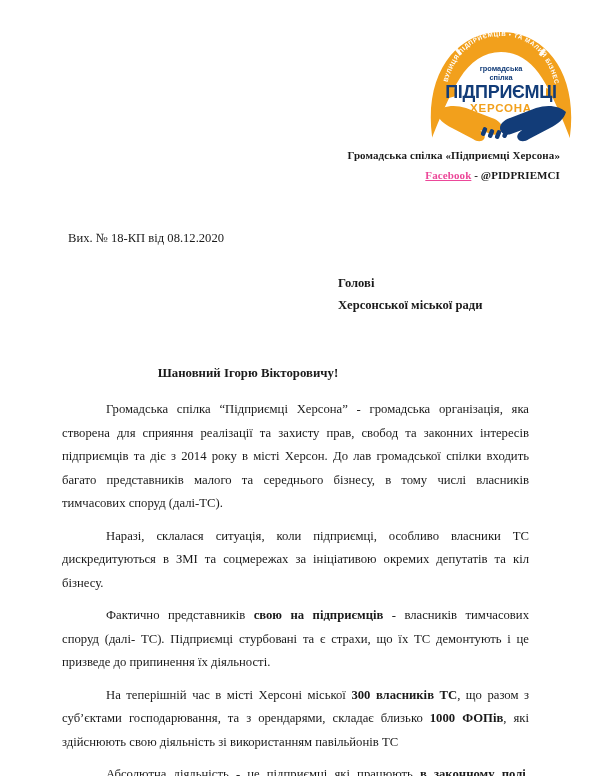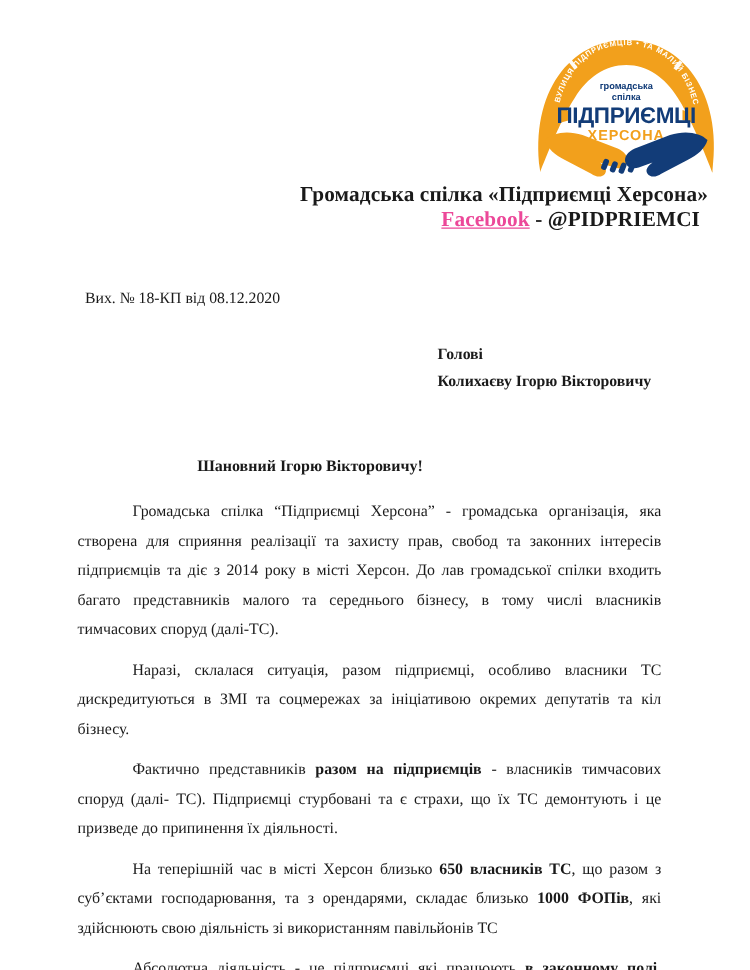--- a/index.html
+++ b/index.html
@@ -35,21 +35,21 @@
   .logo-svg { display: block; }
 
   
   .org-info {
     position: absolute;
     top: 146px;
     left: 240px;
     width: 320px;
     text-align: right;
     font-weight: bold;
-    font-size: 17px;
+    font-size: 11px;
     line-height: 19.5px;
     letter-spacing: 0.1px;
   }
   .org-info div { white-space: nowrap; }
   .fb-link {
     text-decoration: underline;
     color: #ec4899;
   }
 
   
@@ -62,21 +62,20 @@
   }
 
   
   .addressee {
     position: absolute;
     top: 272px;
     left: 338px;
     font-weight: bold;
     font-size: 12.6px;
     line-height: 22px;
-    margin-left: 12px;
   }
   .addressee div { white-space: nowrap; }
 
   
   .salutation {
     position: absolute;
     top: 366px;
     left: 0;
     width: 496px;
     text-align: center;
@@ -159,26 +158,26 @@
 
   <div class="org-info">
     <div>Громадська спілка «Підприємці Херсона»</div>
     <div><a href="#" class="fb-link">Facebook</a><span> - </span><span>@PIDPRIEMCI</span></div>
   </div>
 
   <div class="outgoing">Вих. № 18-КП від 08.12.2020</div>
 
   <div class="addressee">
     <div>Голові</div>
-    <div>Колихаєву Ігорю Вікторовичу</div>
+    <div>Херсонської міської ради</div>
   </div>
 
   <div class="salutation">Шановний Ігорю Вікторовичу!</div>
 
   <div class="body-text">
     <p>Громадська спілка “Підприємці Херсона” - громадська організація, яка створена для сприяння реалізації та захисту прав, свобод та законних інтересів підприємців та діє з 2014 року в місті Херсон. До лав громадської спілки входить багато представників малого та середнього бізнесу, в тому числі власників тимчасових споруд (далі-ТС).</p>
-    <p>Наразі, склалася ситуація, разом підприємці, особливо власники ТС дискредитуються в ЗМІ та соцмережах за ініціативою окремих депутатів та кіл бізнесу.</p>
-    <p><span>Фактично представників </span><span class="b">разом на підприємців</span><span> - власників тимчасових споруд (далі- ТС). Підприємці стурбовані та є страхи, що їх ТС демонтують і це призведе до припинення їх діяльності.</span></p>
-    <p><span>На теперішній час в місті Херсон близько </span><span class="b">650 власників ТС</span><span>, що разом з суб’єктами господарювання, та з  орендарями, складає близько </span><span class="b">1000 ФОПів</span><span>, які здійснюють свою діяльність зі використанням павільйонів ТС</span></p>
+    <p>Наразі, склалася ситуація, коли підприємці, особливо власники ТС дискредитуються в ЗМІ та соцмережах за ініціативою окремих депутатів та кіл бізнесу.</p>
+    <p><span>Фактично представників </span><span class="b">свою на підприємців</span><span> - власників тимчасових споруд (далі- ТС). Підприємці стурбовані та є страхи, що їх ТС демонтують і це призведе до припинення їх діяльності.</span></p>
+    <p><span>На теперішній час в місті Херсоні міської </span><span class="b">300 власників ТС</span><span>, що разом з суб’єктами господарювання, та з  орендарями, складає близько </span><span class="b">1000 ФОПів</span><span>, які здійснюють свою діяльність зі використанням павільйонів ТС</span></p>
     <p><span>Абсолютна діяльність - це підприємці які працюють </span><span class="b">в законному полі, отримали дозвільні документи у виконавчих органів міської ради, сплачують в бюджет міста податки та створюють робочі місця.</span></p>
   </div>
 
 </div>
 
 </body></html>

